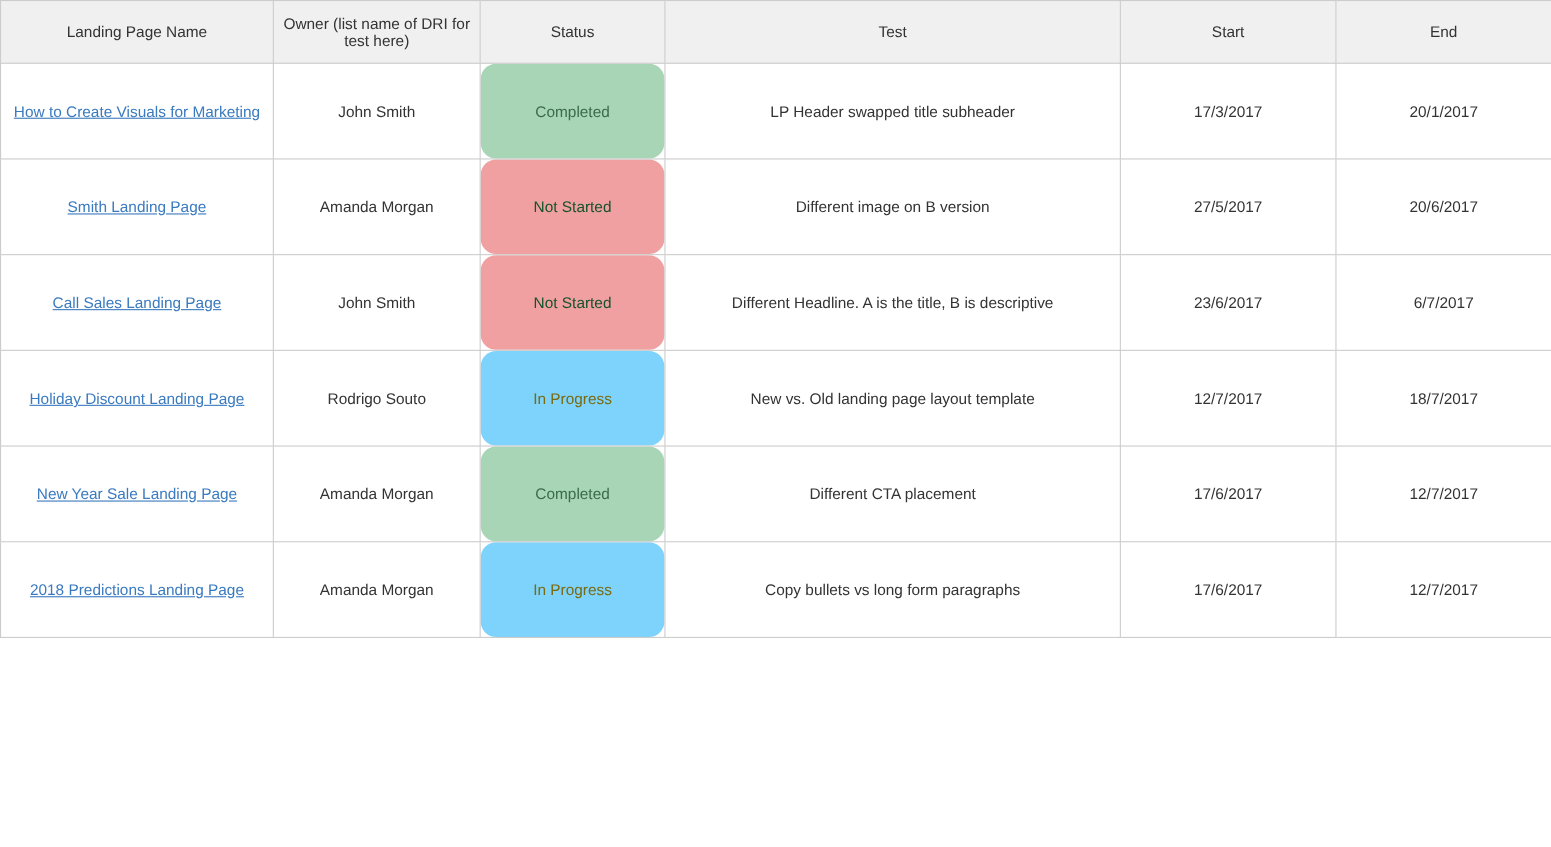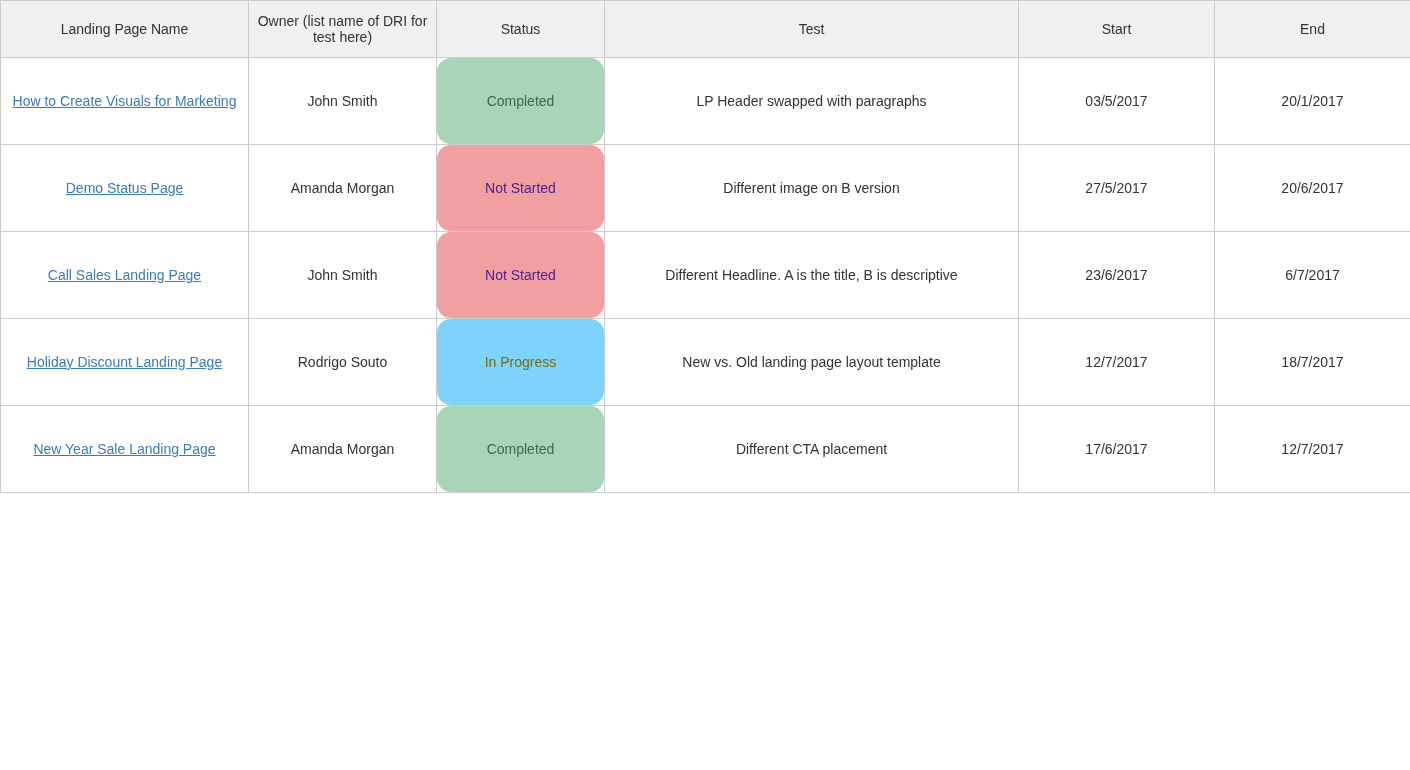--- a/index.html
+++ b/index.html
@@ -50,21 +50,21 @@
       width: 100%;
       border-radius: 14px;
       font-size: 14px;
     }
     .status-completed {
       background-color: #a8d5b5;
       color: #3a6b4a;
     }
     .status-not-started {
       background-color: #f0a0a0;
-      color: #4c1d95;
+      color: #14532d;
     }
     .status-in-progress {
       background-color: #7dd3fc;
       color: #7a6a10;
     }
     tbody tr {
       background: #fff;
     }
   </style>
 </head>
@@ -89,26 +89,26 @@
       <th>End</th>
     </tr>
   </thead>
   <tbody id="table-body">
   <tr>
         <td><a class="lp-link">How to Create Visuals for Marketing</a></td>
         <td>John Smith</td>
         <td style="padding: 0px; height: 100%;">
           <div class="status-badge status-completed" style="display: block; height: 100%; padding: 35px 0px;">Completed</div>
         </td>
-        <td>LP Header swapped with paragraphs</td>
-        <td>03/5/2017</td>
+        <td>LP Header swapped title subheader</td>
+        <td>17/3/2017</td>
         <td>20/1/2017</td>
       </tr>
       <tr>
-        <td><a class="lp-link">Demo Status Page</a></td>
+        <td><a class="lp-link">Smith Landing Page</a></td>
         <td>Amanda Morgan</td>
         <td style="padding: 0px; height: 100%;">
           <div class="status-badge status-not-started" style="display: block; height: 100%; padding: 35px 0px;">Not Started</div>
         </td>
         <td>Different image on B version</td>
         <td>27/5/2017</td>
         <td>20/6/2017</td>
       </tr>
       <tr>
         <td><a class="lp-link">Call Sales Landing Page</a></td>
@@ -133,14 +133,24 @@
       <tr>
         <td><a class="lp-link">New Year Sale Landing Page</a></td>
         <td>Amanda Morgan</td>
         <td style="padding: 0px; height: 100%;">
           <div class="status-badge status-completed" style="display: block; height: 100%; padding: 35px 0px;">Completed</div>
         </td>
         <td>Different CTA placement</td>
         <td>17/6/2017</td>
         <td>12/7/2017</td>
       </tr>
+      <tr>
+        <td><a class="lp-link">2018 Predictions Landing Page</a></td>
+        <td>Amanda Morgan</td>
+        <td style="padding: 0px; height: 100%;">
+          <div class="status-badge status-in-progress" style="display: block; height: 100%; padding: 35px 0px;">In Progress</div>
+        </td>
+        <td>Copy bullets vs long form paragraphs</td>
+        <td>17/6/2017</td>
+        <td>12/7/2017</td>
+      </tr>
     </tbody>
 </table>
 
 </body></html>

